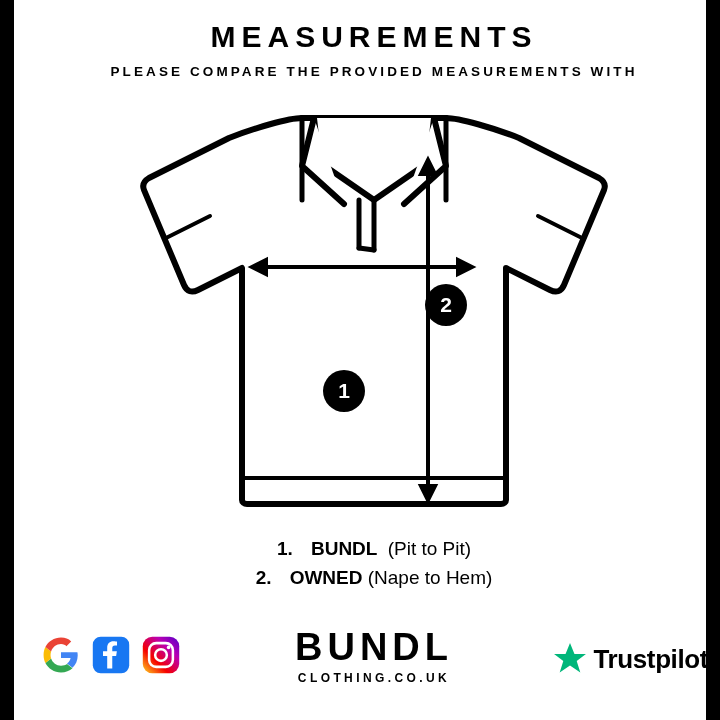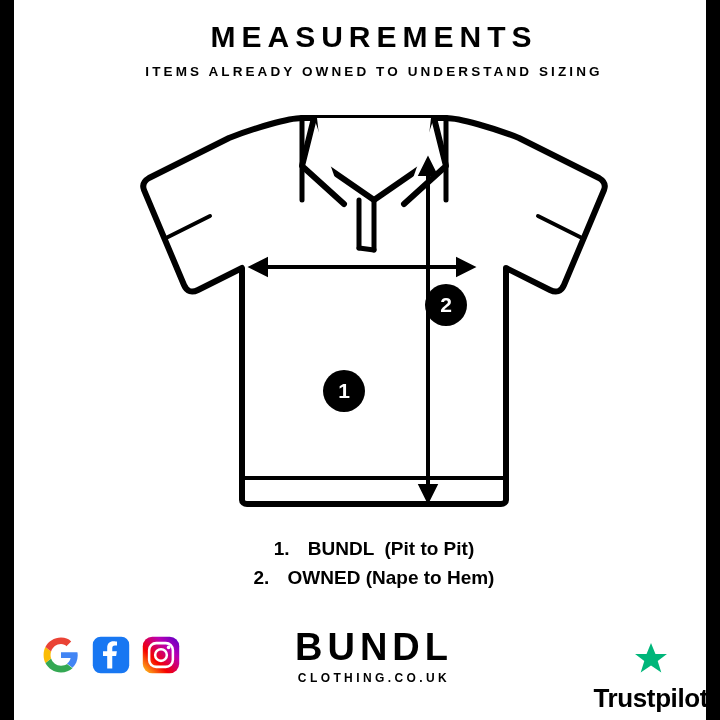--- a/index.html
+++ b/index.html
@@ -90,21 +90,21 @@
     display: block;
     white-space: pre;
     font-family: "Liberation Sans", sans-serif;
   }
   .legend-num {
     display: inline-block;
     width: 34px;
     text-align: left;
   }
   .legend-label { }
-  .legend-note { font-weight: bold; }
+  .legend-note { font-weight: normal; }
   
   .footer {
     position: absolute;
     left: 0;
     top: 628px;
     width: 720px;
     height: 80px;
   }
   .socials {
     position: absolute;
@@ -142,39 +142,38 @@
     color: #000000;
     font-family: "Liberation Sans", sans-serif;
   }
   .trustpilot {
     position: absolute;
     right: 26px;
     top: 14px;
     display: flex;
     align-items: center;
     gap: 7px;
-    flex-direction: column;
   }
   .tp-label {
     font-size: 26px;
     font-weight: bold;
     color: #000000;
     letter-spacing: -0.4px;
     font-family: "Liberation Sans", sans-serif;
   }
 </style>
 </head>
 <body>
 
 <div id="page">
 
   <div class="header">
     <div class="title">MEASUREMENTS</div>
     <div class="subtitle">
-      <div>ITEMS ALREADY OWNED TO UNDERSTAND SIZING</div>
+      <div>PLEASE COMPARE THE PROVIDED MEASUREMENTS WITH</div>
     </div>
   </div>
 
   <div class="diagram">
     <svg width="720" height="420" viewBox="0 0 720 420">
       <g fill="none" stroke="#000000" stroke-width="6" stroke-linejoin="round" stroke-linecap="round">
 
         <path d="M288 18
                  C 275 18, 240 28, 215 38
                  L 135 78

